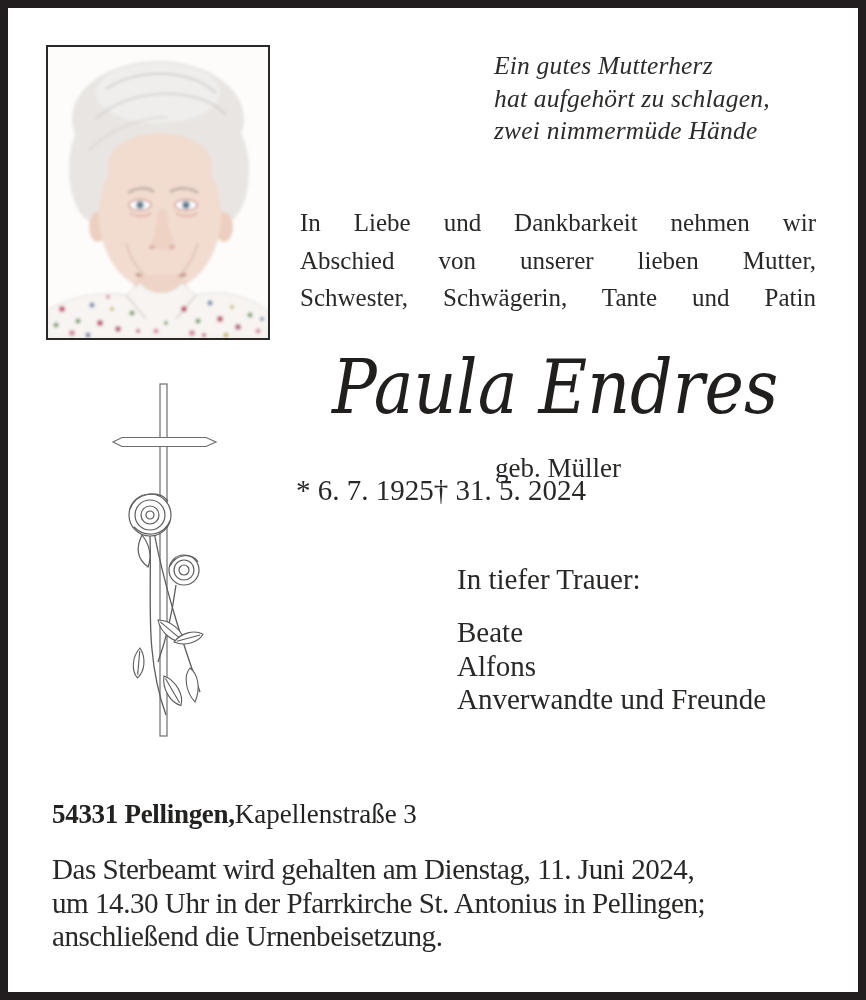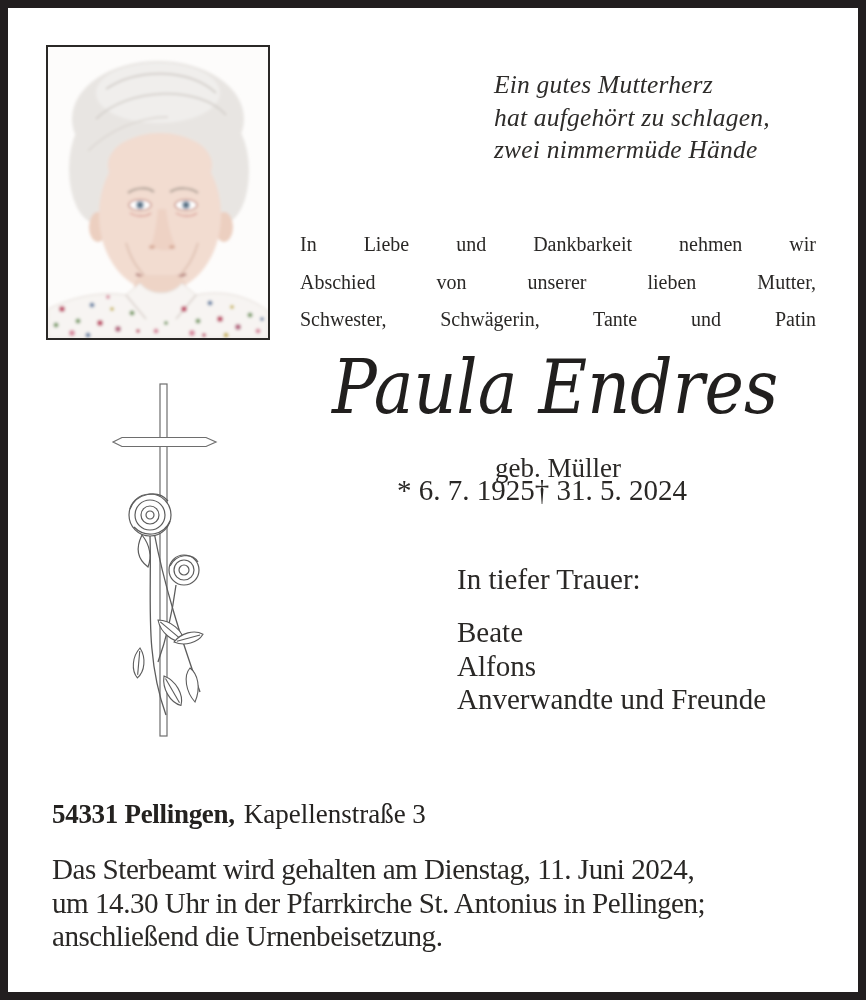--- a/index.html
+++ b/index.html
@@ -16,44 +16,44 @@
   
   .photo{
     position:absolute;left:46px;top:45px;width:224px;height:295px;
     border:2px solid #2a2826;box-sizing:border-box;background:#fdfcfb;
   }
   .photo svg{display:block;width:100%;height:100%;}
   
   .verse{
     position:absolute;left:494px;top:50px;
     font-style:italic;font-size:25.5px;line-height:32.5px;
-    color:#2e2c2a;letter-spacing:0.2px;white-space:nowrap;margin-top:19px;
+    color:#2e2c2a;letter-spacing:0.2px;white-space:nowrap;
   }
   
   .intro{
-    position:absolute;left:300px;top:226px;width:516px;
-    font-size:20px;line-height:37.5px;color:#2a2826;
+    position:absolute;left:300px;top:204px;width:516px;
+    font-size:25px;line-height:37.5px;color:#2a2826;
   }
   .intro .line{text-align:justify;text-align-last:justify;}
   
   .name{
     position:absolute;left:255px;top:347px;width:600px;
     text-align:center;
     font-family:"DejaVu Serif", serif;font-style:italic;font-weight:normal;
     font-size:74px;line-height:80px;color:#211f1e;
     transform:scaleX(0.9);transform-origin:50% 0;
     white-space:nowrap;
   }
   .maiden{
     position:absolute;left:300px;top:437px;width:516px;
     text-align:center;font-size:27px;color:#2a2826;margin-top:16px;
   }
   .dates{
-    position:absolute;left:284px;top:474px;width:516px;
-    display:flex;justify-content:center;
+    position:absolute;left:296px;top:474px;width:516px;
+    display:flex;
     font-size:29px;color:#2a2826;white-space:nowrap;
   }
   
   .cross{
     position:absolute;left:106px;top:380px;width:118px;height:365px;
   }
   .cross svg{display:block;width:100%;height:100%;}
   
   .trauer-label{
     position:absolute;left:457px;top:563px;
@@ -62,21 +62,21 @@
   .mourners{
     position:absolute;left:457px;top:616px;
     font-size:29px;line-height:33.5px;color:#2a2826;
   }
   
   .address{
     position:absolute;left:52px;top:799px;
     font-size:27px;color:#242220;white-space:nowrap;
   }
   .address .bold{font-weight:bold;letter-spacing:-0.3px;margin-top:36px;}
-  .address .rest{margin-left:9px;}
+  .address .rest{}
   
   .service{
     position:absolute;left:52px;top:852px;width:800px;
     font-size:30px;line-height:33.5px;color:#2a2826;
     letter-spacing:-0.5px;
     transform:scaleX(0.97);transform-origin:0 0;
     white-space:nowrap;
   }
 </style>
 </head>

